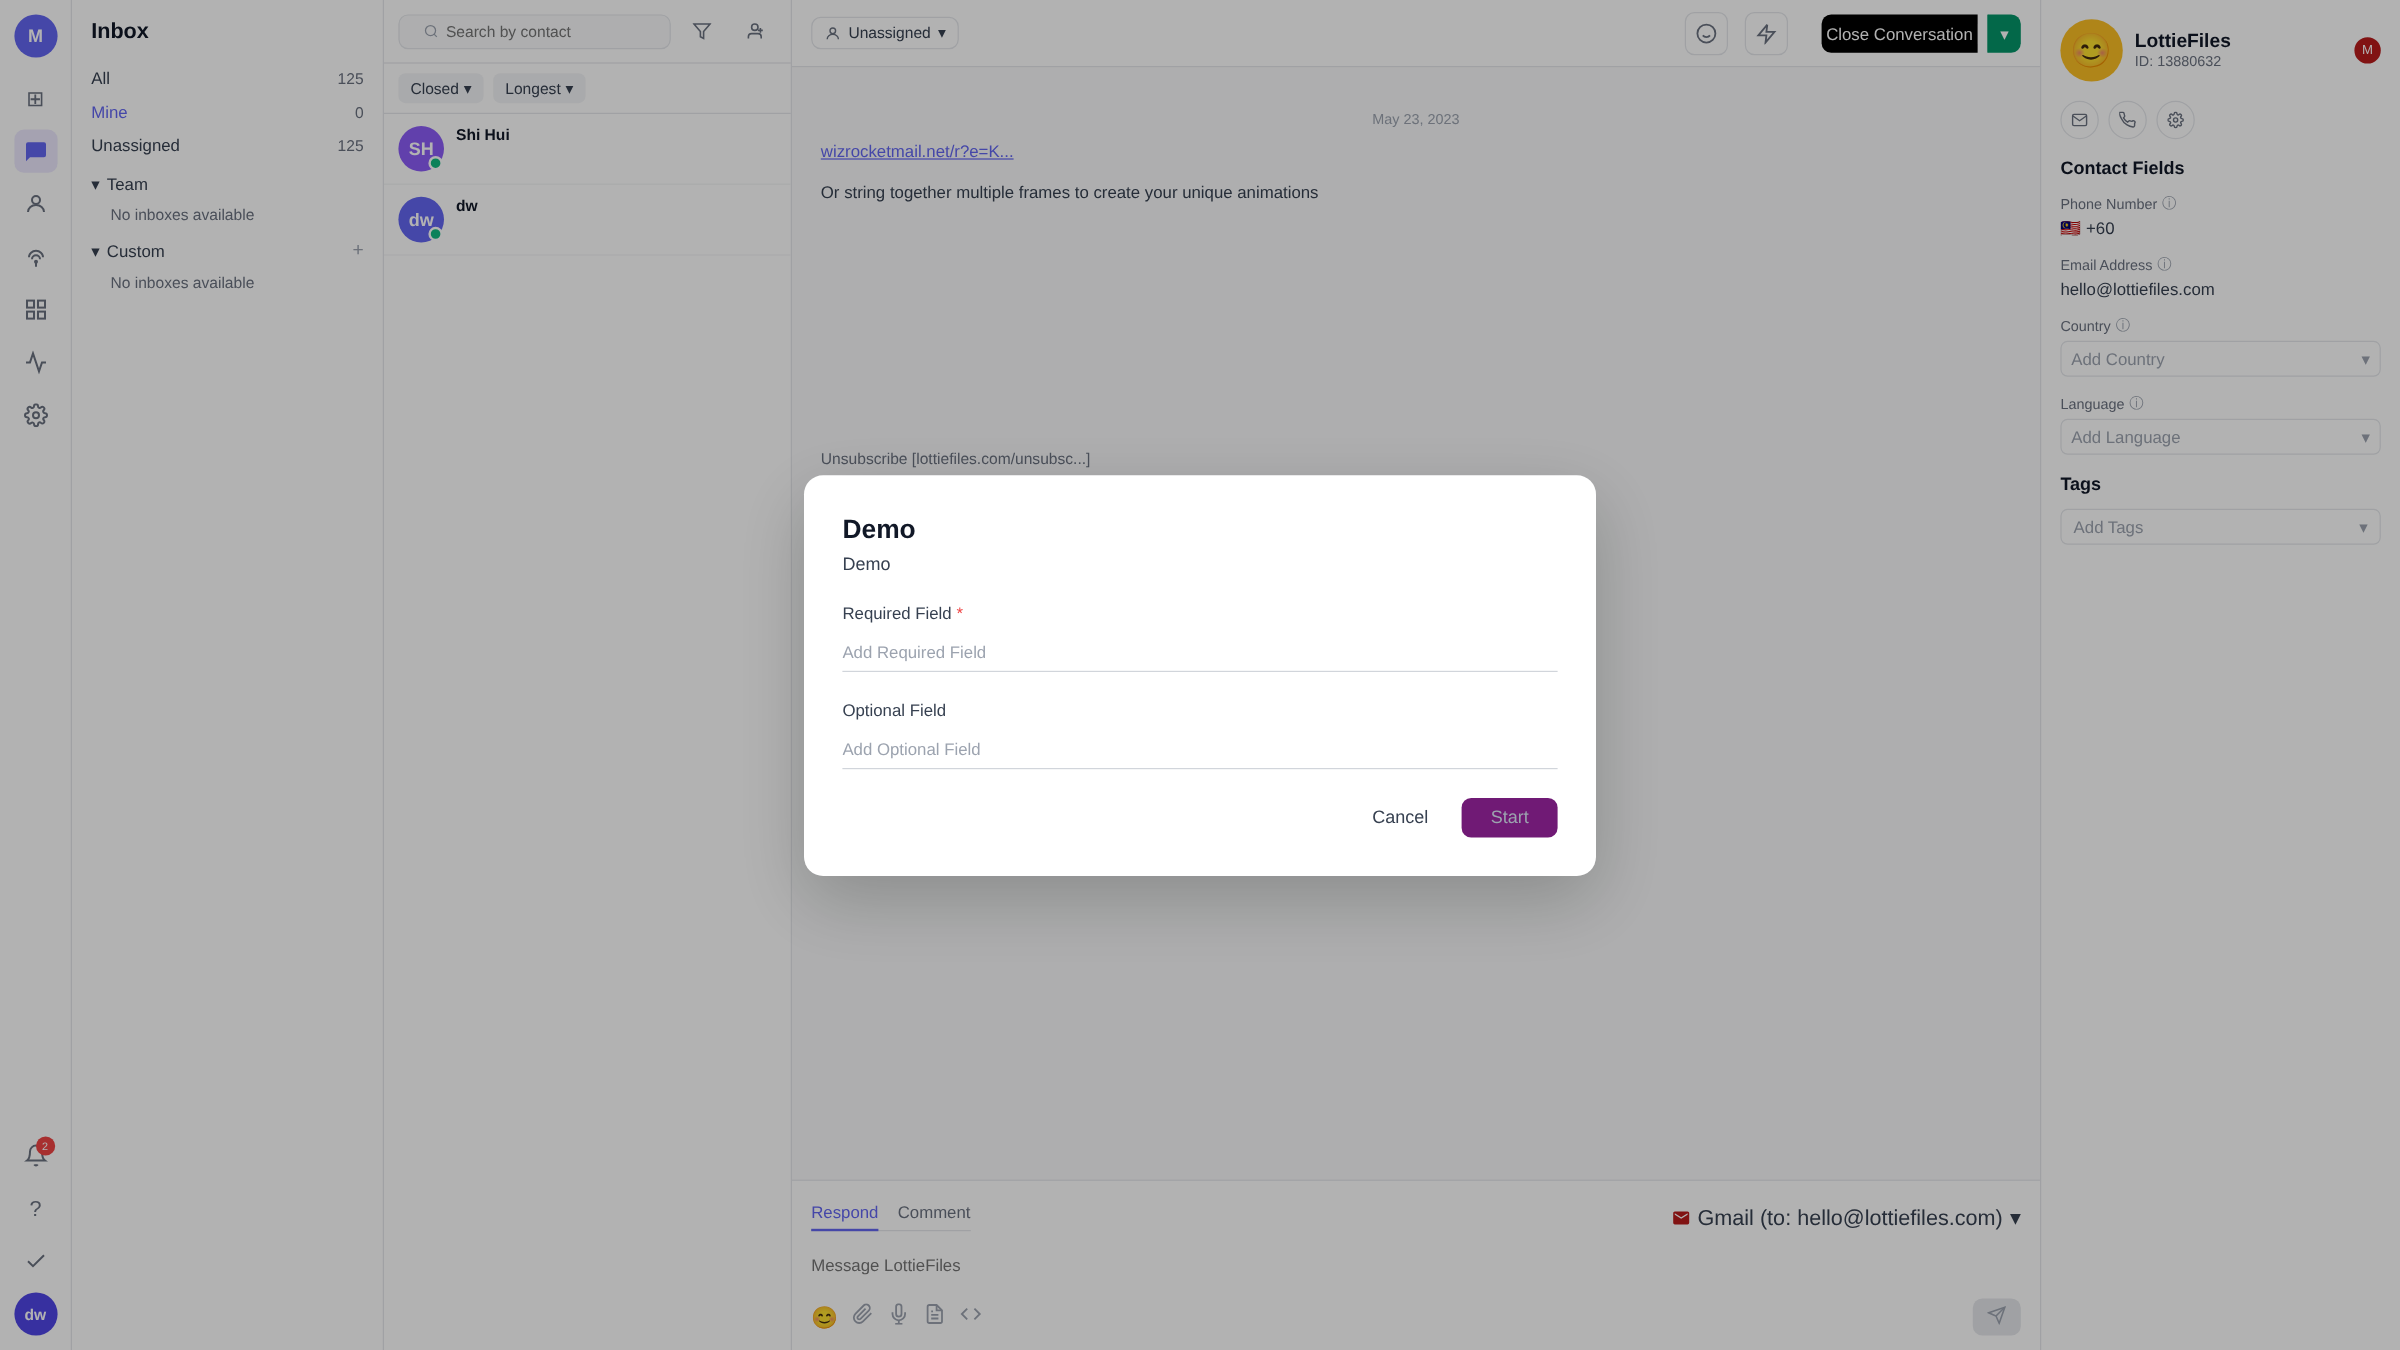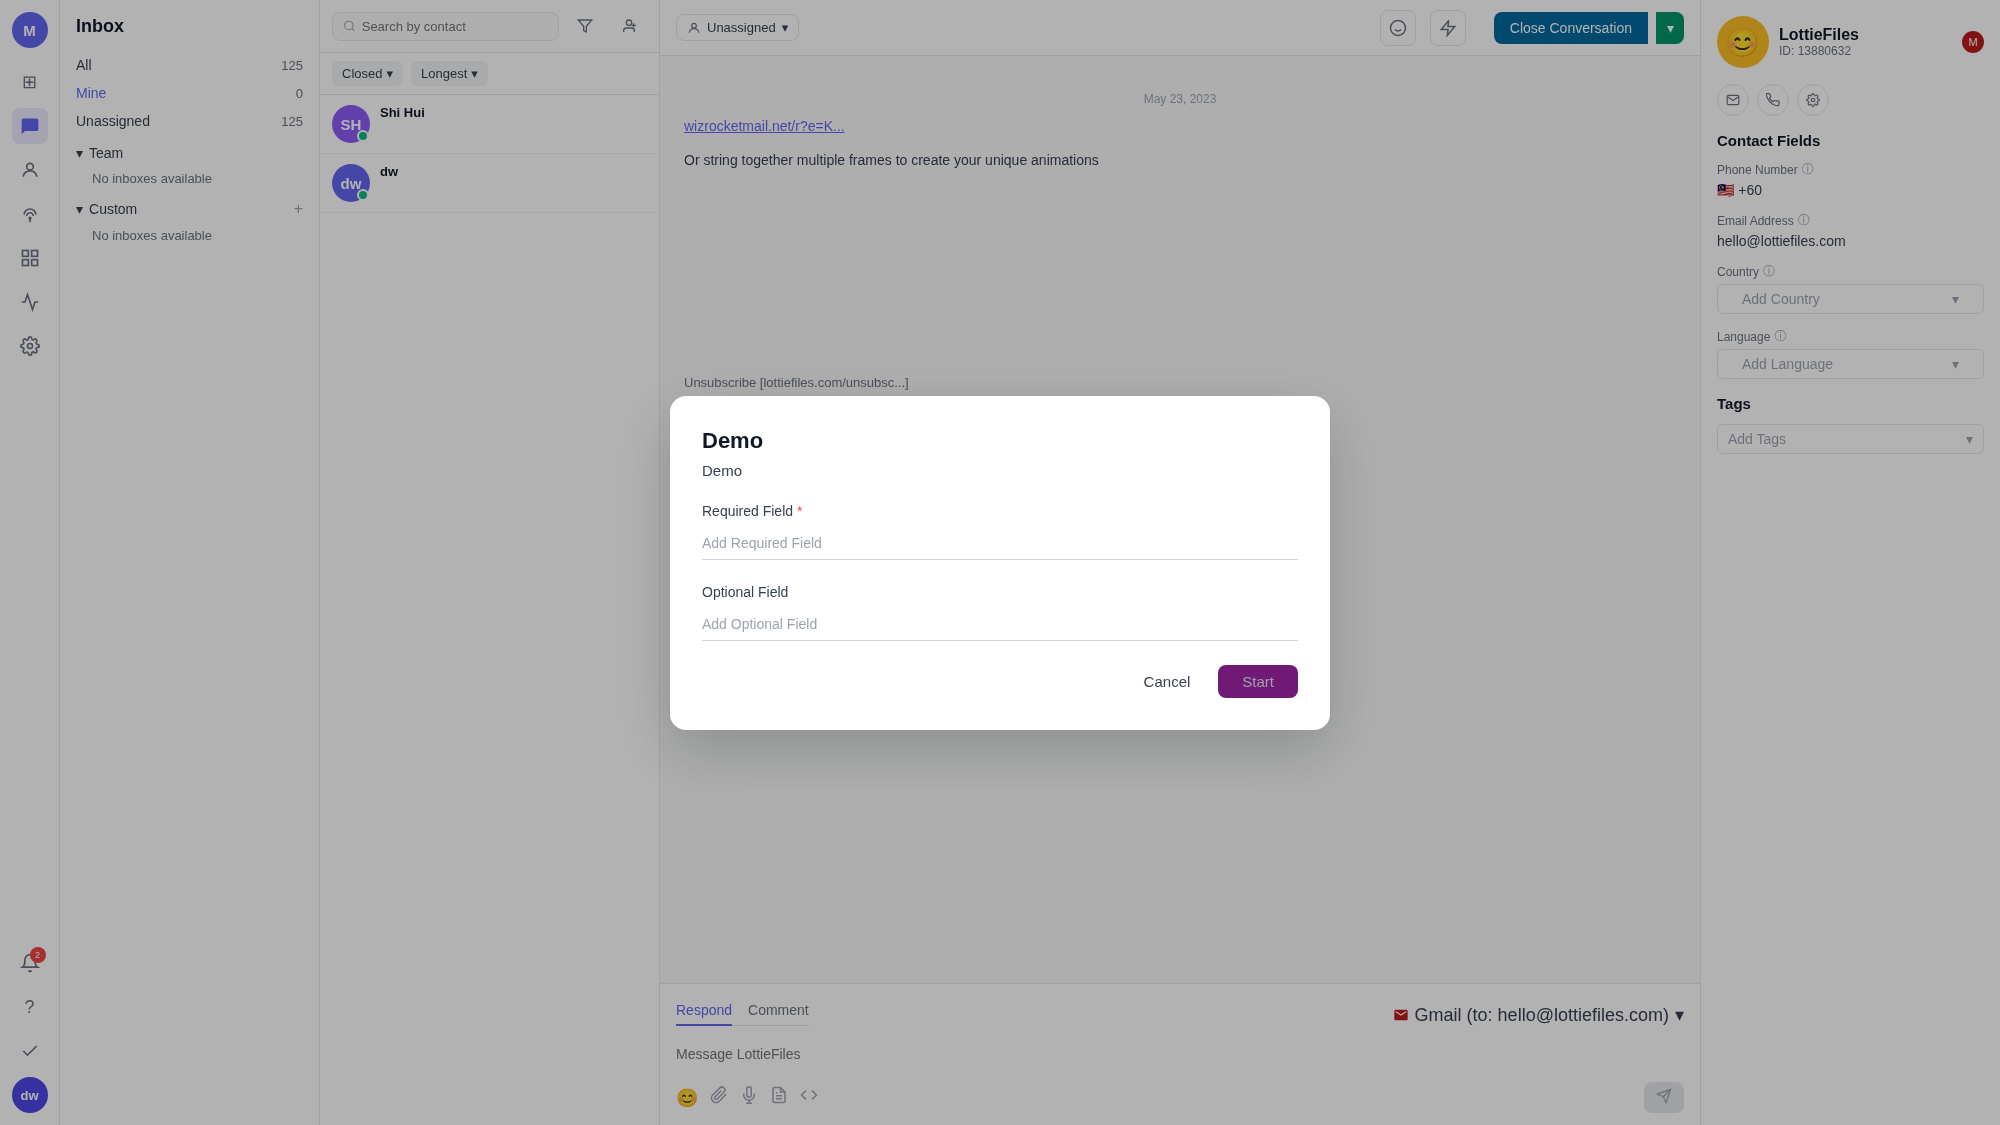--- a/index.html
+++ b/index.html
@@ -86,21 +86,21 @@
       flex-direction: column;
     }
     .conv-list-header {
       display: flex; align-items: center; gap: 8px;
       padding: 8px 12px;
       border-bottom: 1px solid #e5e7eb;
     }
     .search-box {
       flex: 1; display: flex; align-items: center; gap: 6px;
       background: #f9fafb; border: 1px solid #e5e7eb; border-radius: 8px;
-      padding: 6px 10px;
+      padding: 6px 20px;
     }
     .search-box input {
       border: none; background: transparent; outline: none;
       font-size: 13px; color: #374151; width: 100%;
     }
     .conv-filters {
       display: flex; gap: 8px; padding: 8px 12px;
       border-bottom: 1px solid #e5e7eb;
     }
     .filter-btn {
@@ -138,22 +138,22 @@
       padding: 8px 16px;
       height: 56px;
     }
     .assignee-btn {
       display: flex; align-items: center; gap: 6px;
       border: 1px solid #e5e7eb; border-radius: 8px; padding: 5px 10px;
       font-size: 13px; cursor: pointer; background: #fff; color: #374151;
     }
     .close-btn {
       display: flex; align-items: center; gap: 6px;
-      background: #0369a1; color: #fff;
-      border: none; border-radius: 8px; padding: 8px 16px;
+      background: #000000; color: #fff;
+      border: none; border-radius: 8px; padding: 8px 4px;
       font-size: 14px; font-weight: 500; cursor: pointer;
       margin-left: 8px;
     }
     .close-btn-arrow {
       background: #059669; border-left: 1px solid #059669;
       border-radius: 0 8px 8px 0; padding: 8px 10px; cursor: pointer;
     }
     .chat-body {
       flex: 1; overflow-y: auto; padding: 24px 24px 16px;
     }
@@ -214,21 +214,21 @@
     }
     .section-title { font-size: 15px; font-weight: 600; color: #111827; margin-bottom: 12px; }
     .field-row { margin-bottom: 14px; }
     .field-label {
       display: flex; align-items: center; gap: 4px;
       font-size: 12px; color: #6b7280; margin-bottom: 4px;
     }
     .field-value { font-size: 14px; color: #374151; }
     .field-dropdown {
       display: flex; align-items: center; justify-content: space-between;
-      border: 1px solid #e5e7eb; border-radius: 6px; padding: 6px 24px;
+      border: 1px solid #e5e7eb; border-radius: 6px; padding: 6px 8px;
       cursor: pointer; color: #9ca3af; font-size: 14px;
     }
     .info-icon { font-size: 12px; color: #9ca3af; }
     .tags-section { margin-top: 16px; }
     .tags-dropdown {
       display: flex; align-items: center; justify-content: space-between;
       border: 1px solid #e5e7eb; border-radius: 6px; padding: 6px 10px;
       cursor: pointer; color: #9ca3af; font-size: 14px;
     }
 

